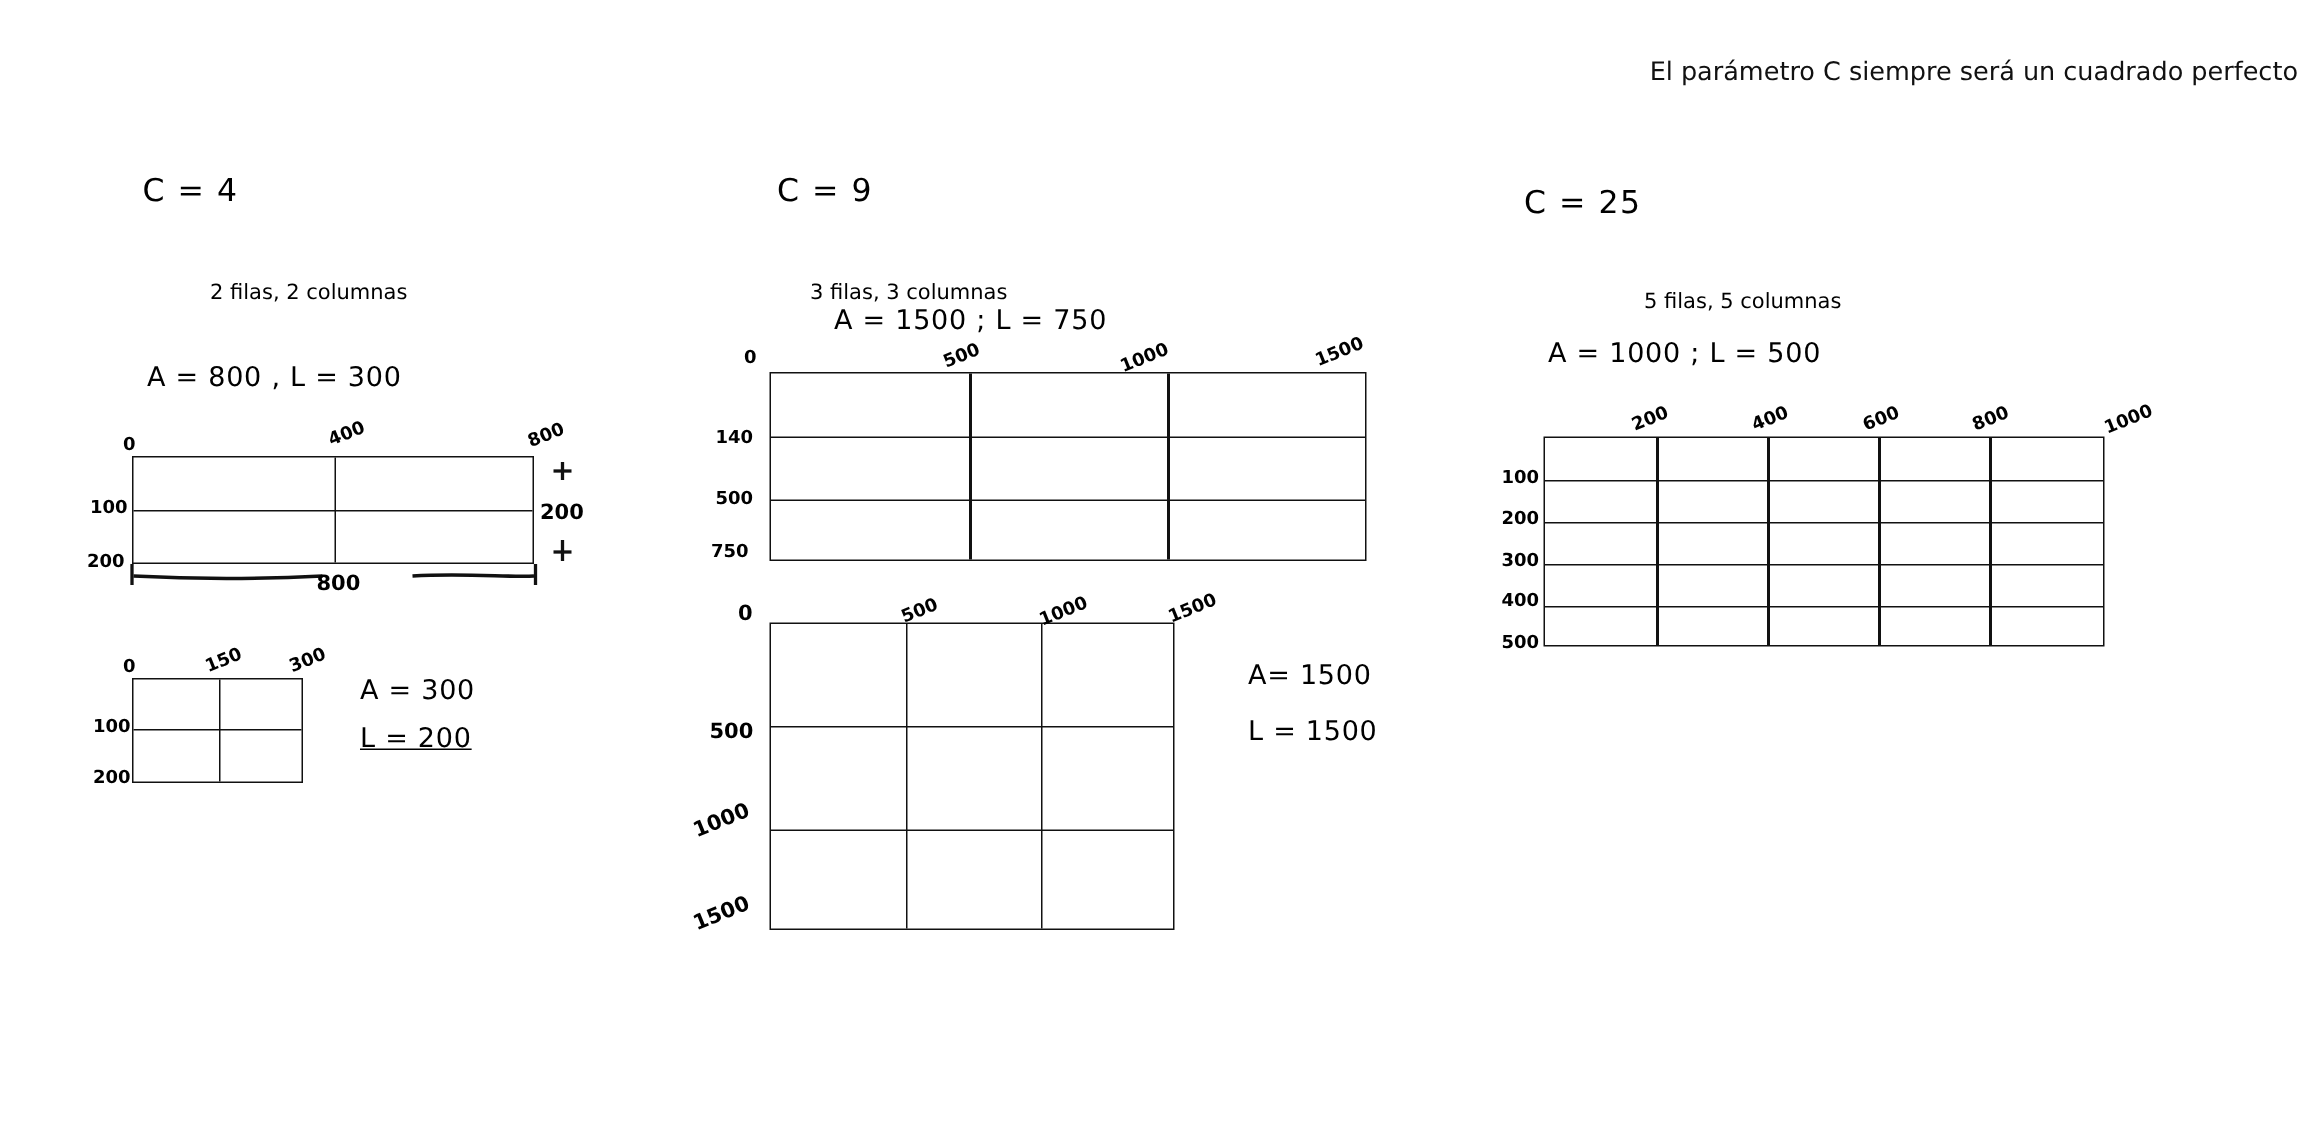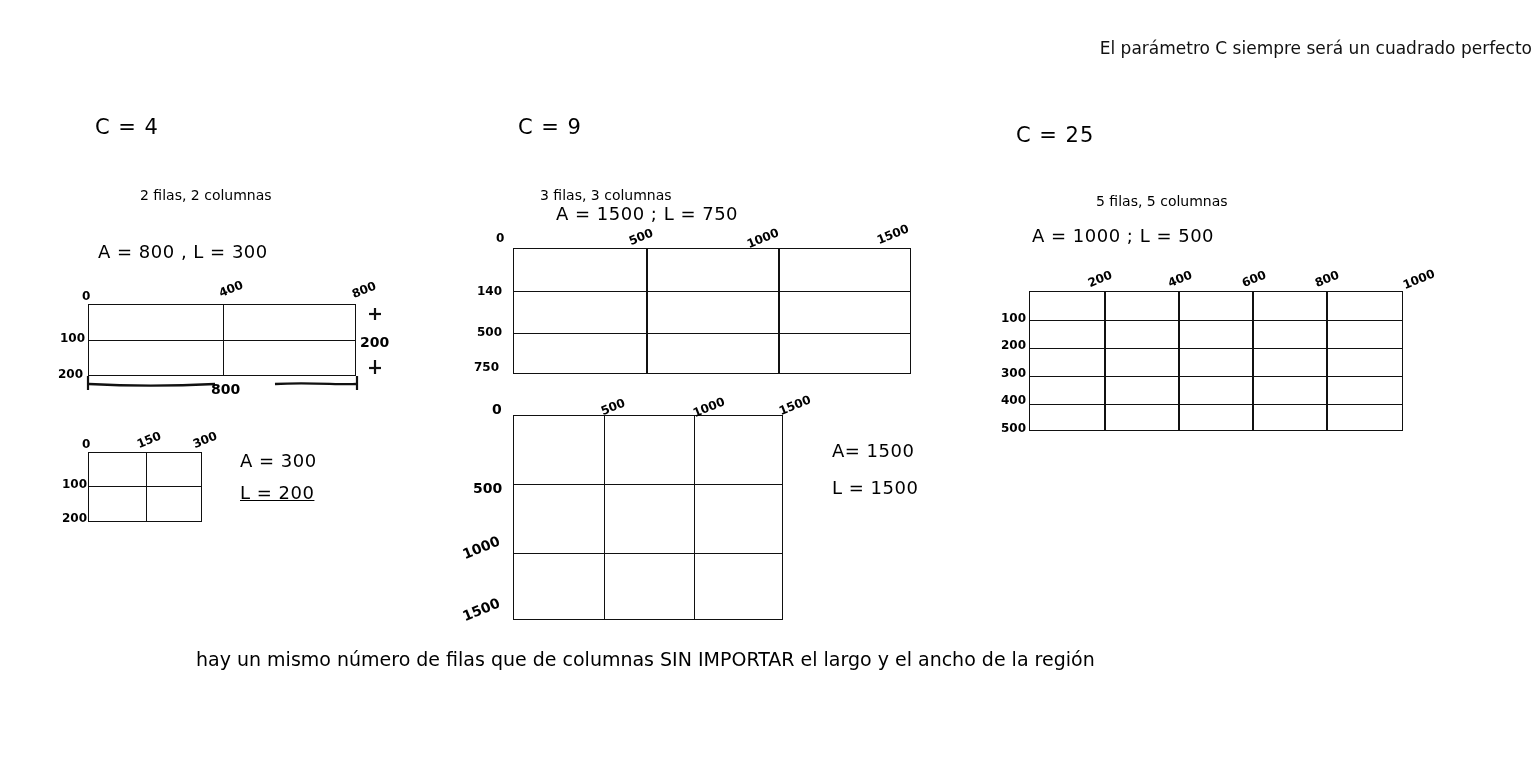--- a/index.html
+++ b/index.html
@@ -180,14 +180,13 @@
 <div class="abs tick tick-rot" style="top:276px; left:1318px;">800</div>
 <div class="abs tick tick-rot" style="top:278px; left:1406px;">1000</div>
 
 <div class="abs tick" style="top:311px; left:1001px;">100</div>
 <div class="abs tick" style="top:338px; left:1001px;">200</div>
 <div class="abs tick" style="top:366px; left:1001px;">300</div>
 <div class="abs tick" style="top:393px; left:1001px;">400</div>
 <div class="abs tick" style="top:421px; left:1001px;">500</div>
 
 <div class="abs bottom-text">
-  <div>hay un mismo número de filas que de columnas SIN IMPORTAR el largo y el ancho de la región</div>
 </div>
 
 </body></html>

